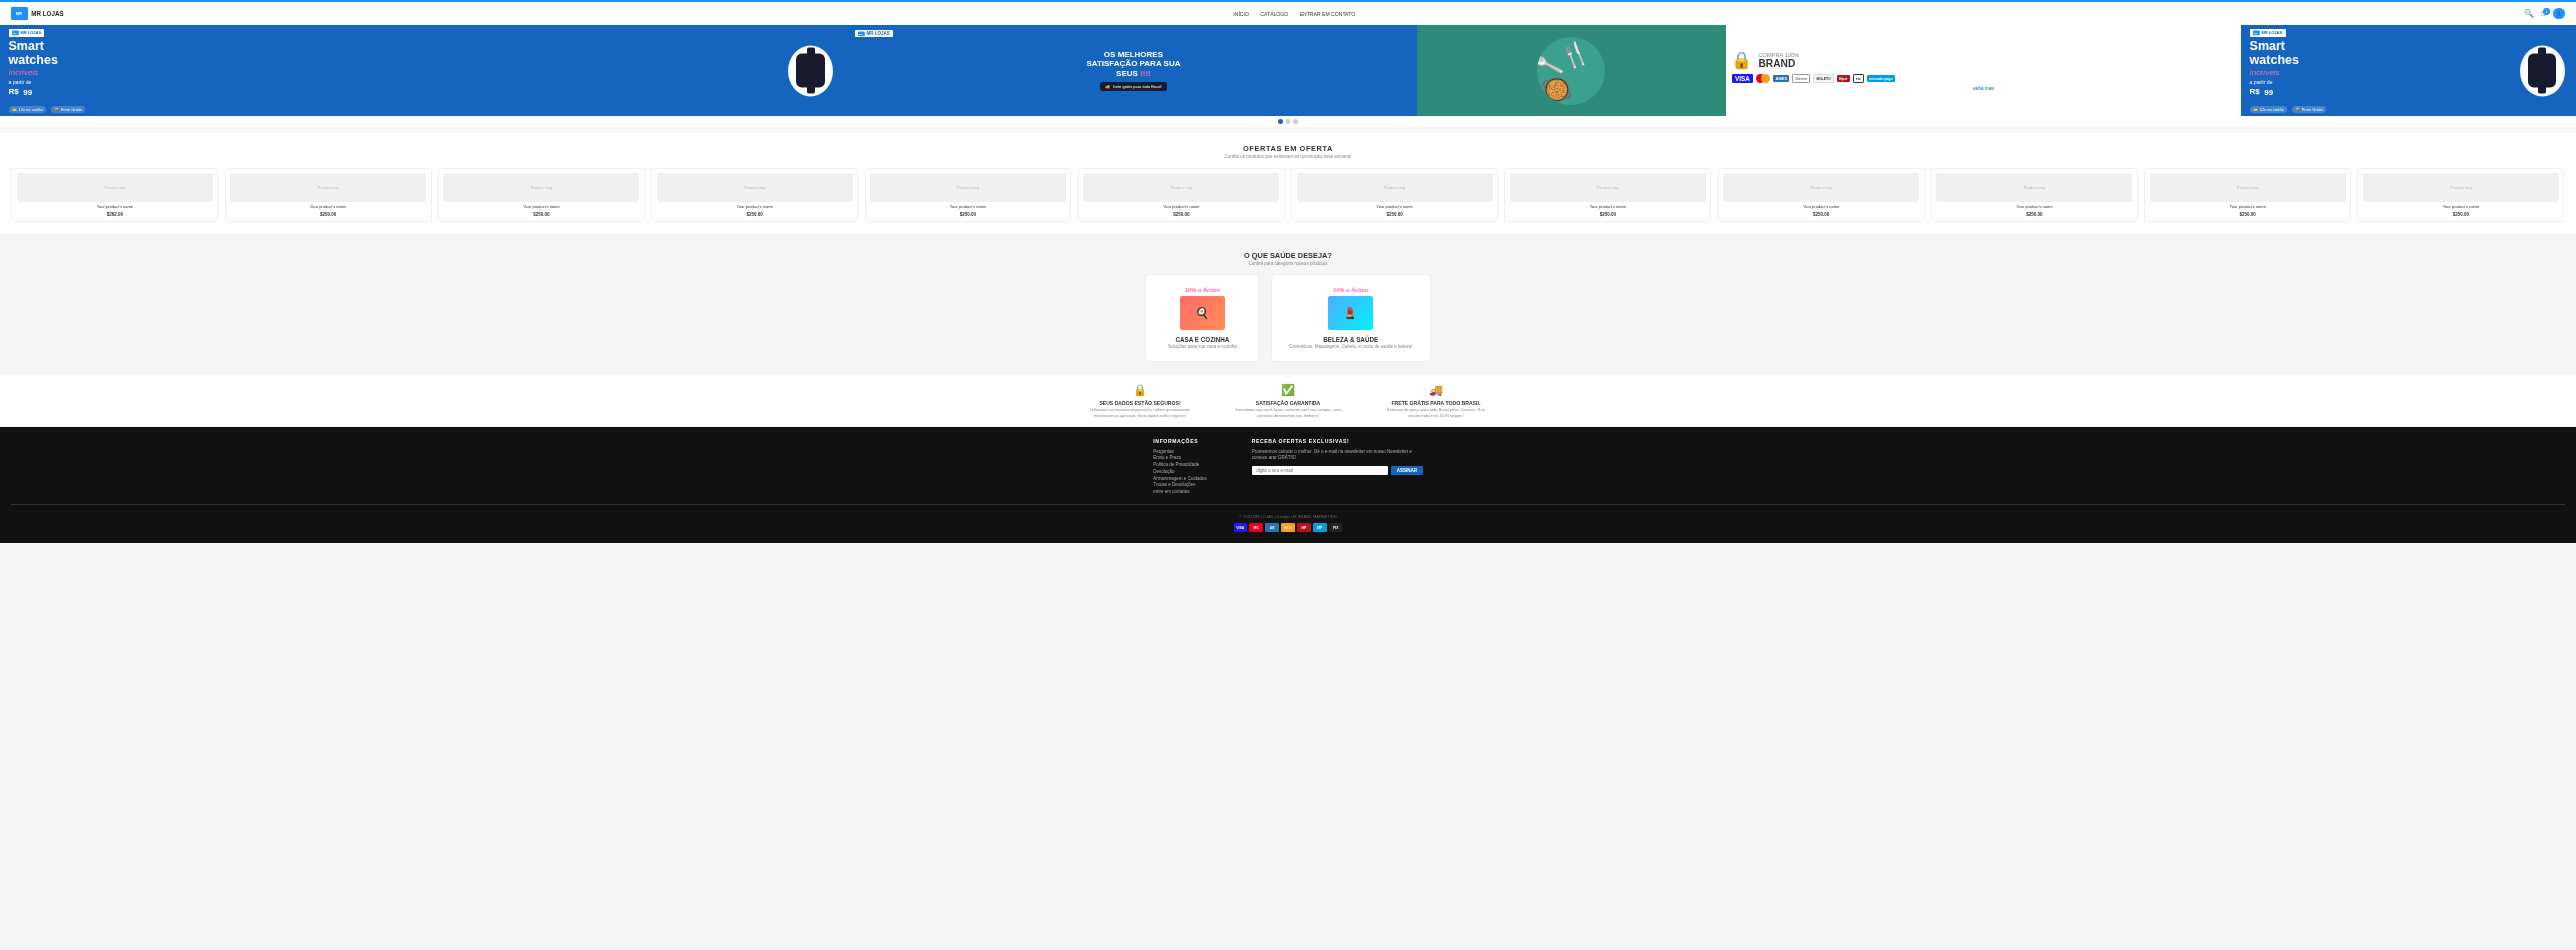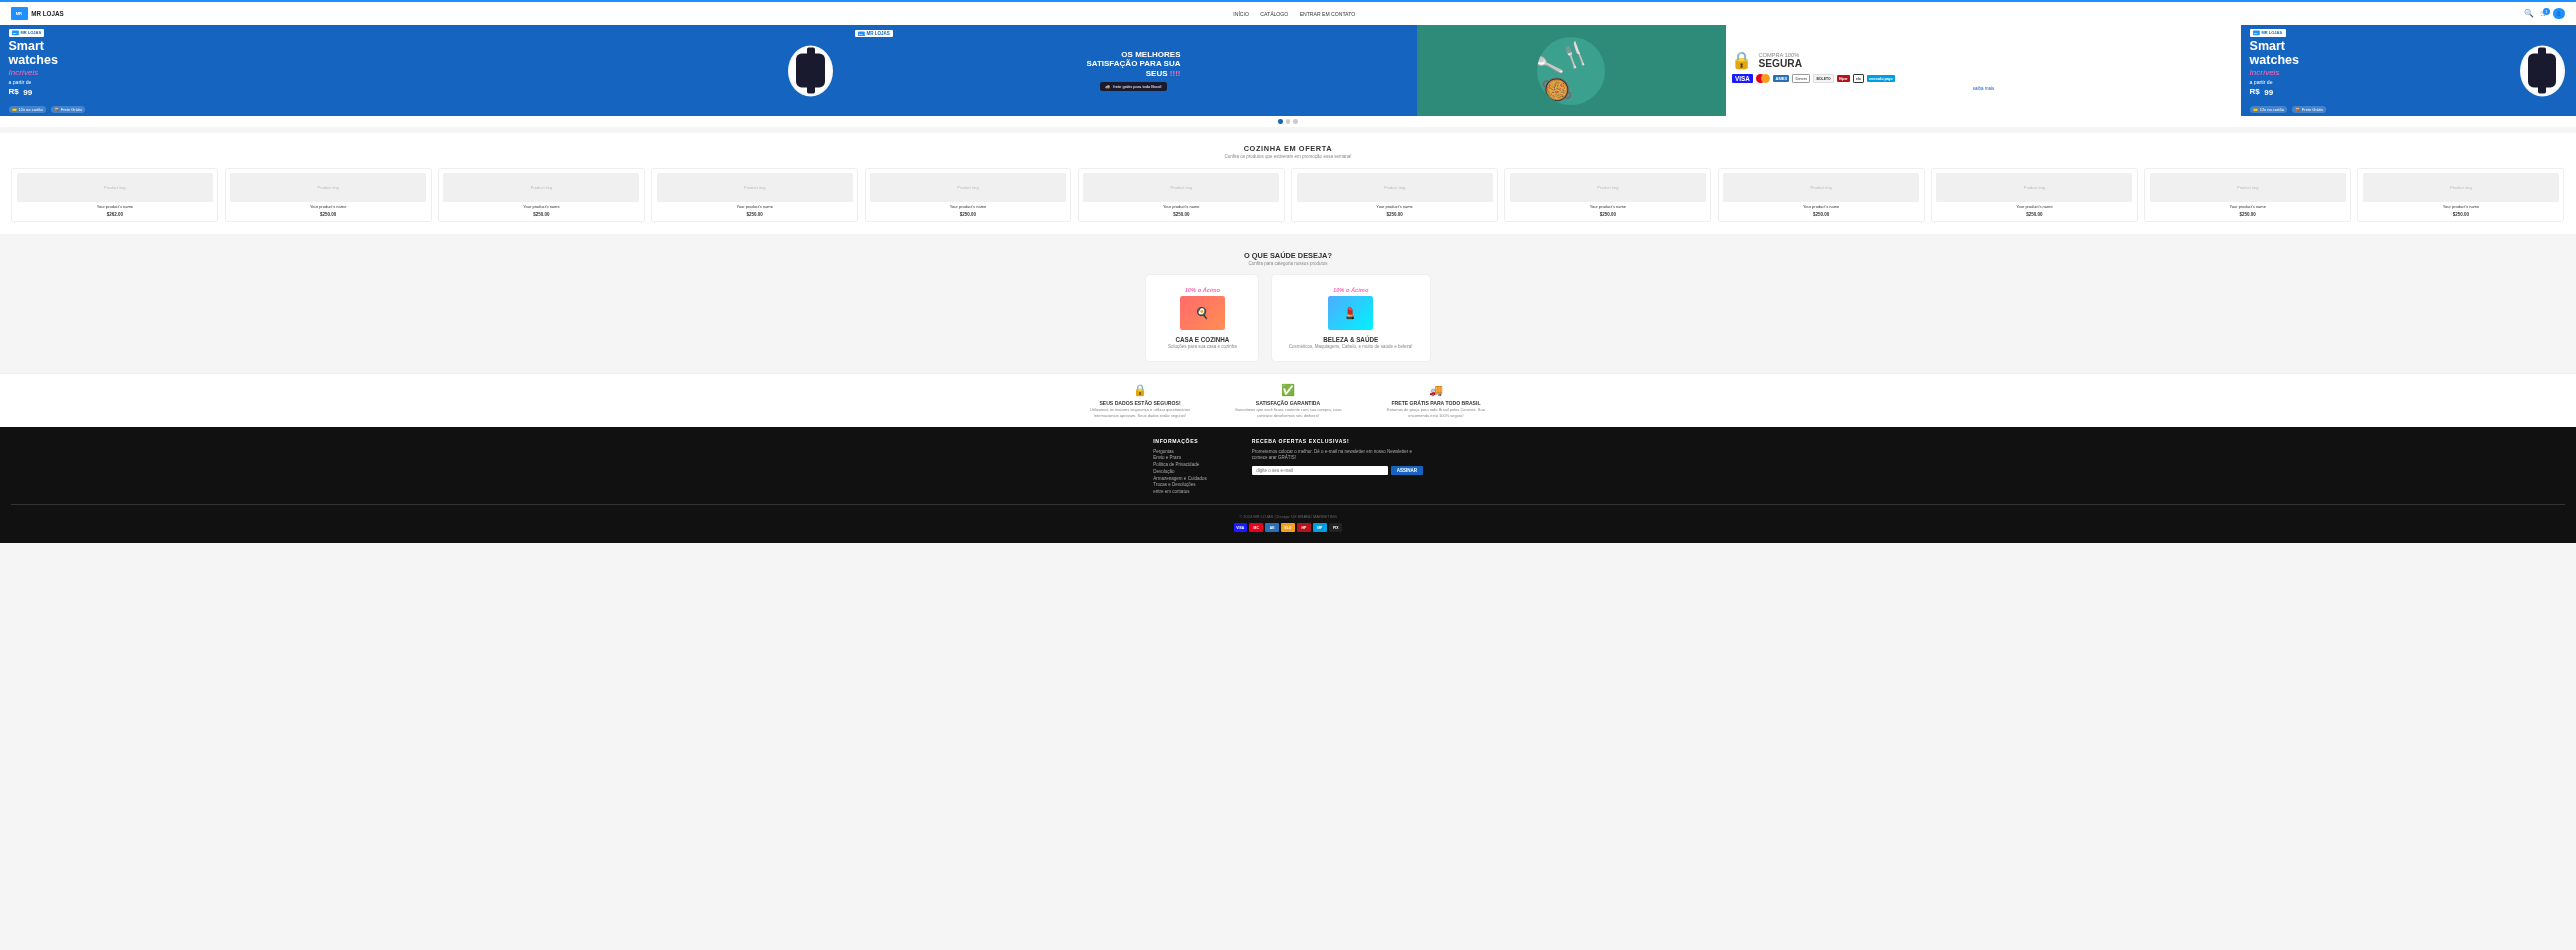--- a/index.html
+++ b/index.html
@@ -69,21 +69,21 @@
       background: #1565c0;
       flex: 0 0 22%;
       display: flex;
       flex-direction: column;
       align-items: center;
       justify-content: center;
       padding: 5.7px;
       position: relative;
     }
     .banner-2 .logo-tag { background: #fff; padding: 1.1px 3.4px; font-size: 4.5px; font-weight: bold; color: #1565c0; position: absolute; top: 4.5px; left: 4.5px; border-radius: 1.1px; display: flex; align-items: center; gap: 1.7px; }
-    .banner-2 h2 { color: #fff; font-size: 8px; font-weight: 900; text-align: right; line-height: 1.2; }
+    .banner-2 h2 { color: #fff; font-size: 8px; font-weight: 900; text-align: center; line-height: 1.2; }
     .banner-2 .exclamations { color: #ff69b4; font-size: 8px; }
     .frete-box { background: #1a1a2e; padding: 2.3px 5.7px; border-radius: 2.3px; display: flex; align-items: center; gap: 2.8px; margin-top: 3.4px; }
     .frete-box span { color: #fff; font-size: 4px; }
     .truck-icon { font-size: 6.8px; }
 
     
     .banner-3 {
       background: #2e8b7a;
       flex: 0 0 12%;
       display: flex;
@@ -364,21 +364,21 @@
     </div>
   </div>
 
   <div class="banner-4">
     <div style="width:100%;">
       <div class="segura-box">
         <div class="lock-icon-box">🔒</div>
         <div>
           <div style="display:flex;flex-direction:column;">
             <span style="font-size:5.7px;color:#888;">COMPRA 100%</span>
-            <span style="font-size:10.2px;font-weight:900;color:#333;">SEGURA</span>
+            <span style="font-size:10.2px;font-weight:900;color:#333;">BRAND</span>
           </div>
         </div>
       </div>
       <div class="payment-icons">
         <div class="visa-logo">VISA</div>
         <div class="mc-logo">
           <div class="mc-red"></div>
           <div class="mc-orange"></div>
         </div>
         <div class="amex-logo">AMEX</div>
@@ -432,21 +432,21 @@
 </section>
 
 <div class="dots-indicator">
   <div class="dot active"></div>
   <div class="dot"></div>
   <div class="dot"></div>
 </div>
 
 <section class="produtos-section">
   <div class="section-title">
-    <h2>COZINHA EM OFERTA</h2>
+    <h2>OFERTAS EM OFERTA</h2>
     <p>Confira os produtos que estiveram em promoção essa semana!</p>
   </div>
   <div class="products-grid" id="products-grid">
   <div class="product-card">
     <div class="product-img-placeholder">Product img</div>
     <div class="product-name">Your product's name</div>
     <div class="product-price">$262.00</div>
   </div>
       <div class="product-card">
     <div class="product-img-placeholder">Product img</div>

